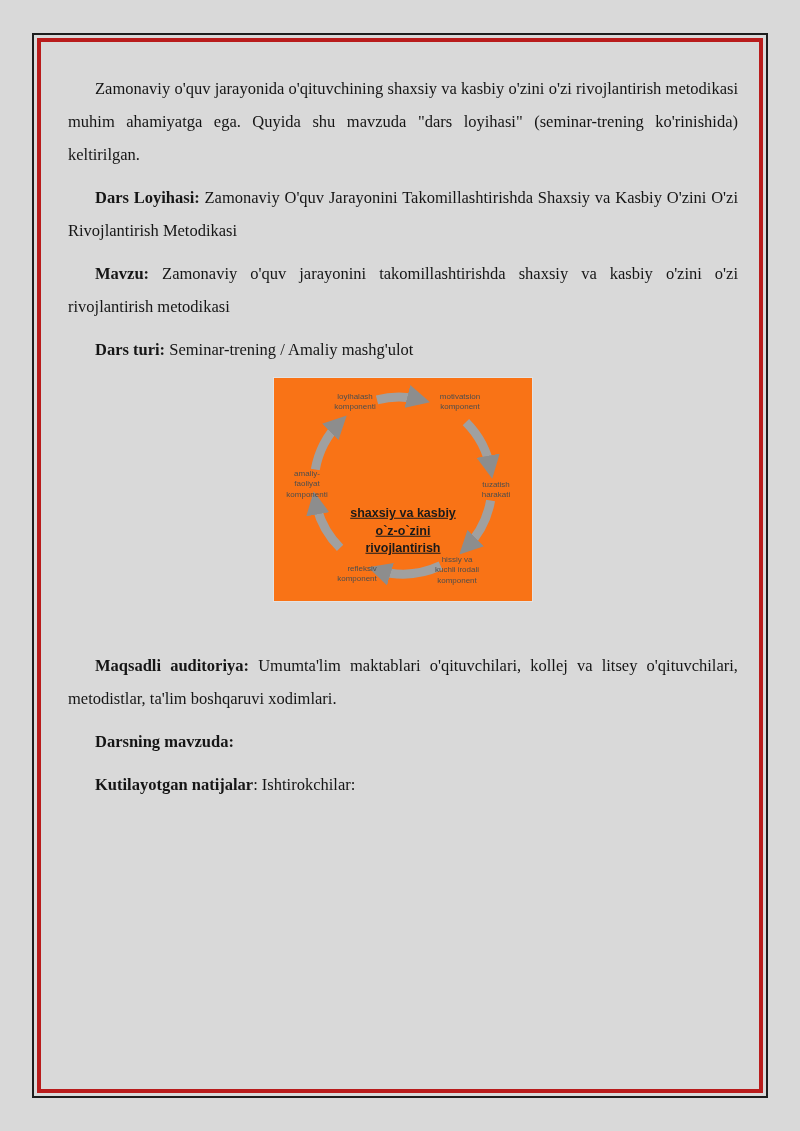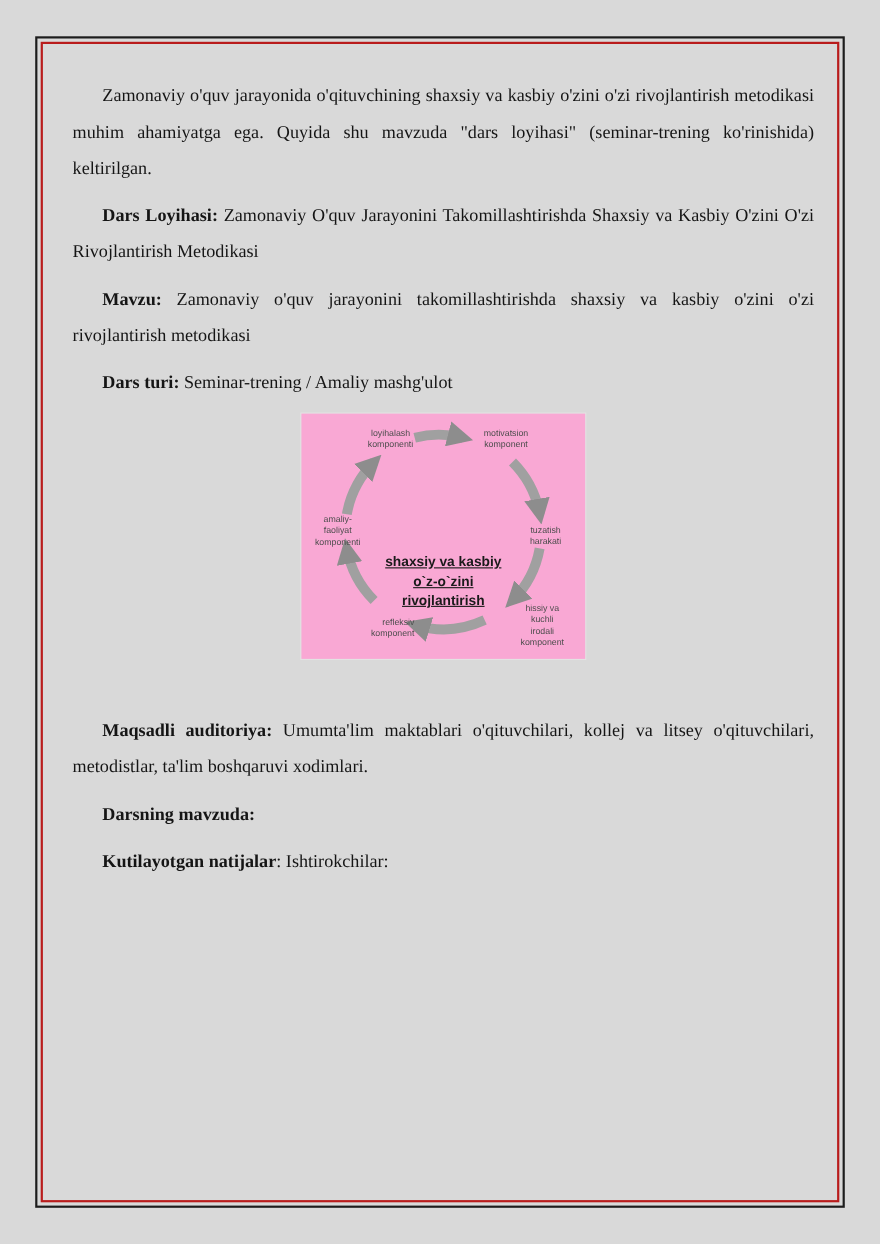--- a/index.html
+++ b/index.html
@@ -21,41 +21,41 @@
     width: 736px;
     height: 1065px;
     box-sizing: border-box;
     border: 2px solid #1d1d1d;
     padding: 3px;
   }
   .frame-inner {
     width: 100%;
     height: 100%;
     box-sizing: border-box;
-    border: 2px solid #b91c1c;
+    border: 4px solid #b91c1c;
     padding: 30px 21px 0 27px;
     overflow: hidden;
   }
   .doc p {
     margin: 0 0 10px 0;
     font-size: 16.5px;
     line-height: 33px;
     text-align: justify;
     text-indent: 27px;
   }
   .doc b { font-weight: 700; }
   .bullet .marker { margin-right: 9px; }
 
   
   .figure {
     width: 258px;
     height: 223px;
     margin: 12px auto 48px auto;
     position: relative;
-    background: #f9a8d4;
+    background: #f97316;
     box-shadow: 0 0 0 1px #e3e3e3;
   }
   .figure svg {
     position: absolute;
     left: 0; top: 0;
   }
   .fig-label {
     position: absolute;
     transform: translate(-50%, -50%);
     font-family: "Liberation Sans", "DejaVu Sans", sans-serif;
@@ -109,21 +109,21 @@
             <path d="M66.1,169.9 A89,89 0 0 1 41.3,122.5" marker-end="url(#ah)"></path>
             <path d="M41.3,91.5 A89,89 0 0 1 66.1,44.1" marker-end="url(#ah)"></path>
           </g>
         </svg>
         <div class="fig-label" style="left:81px; top:24px;">loyihalash
 komponenti</div>
         <div class="fig-label" style="left:186px; top:24px;">motivatsion
 komponent</div>
         <div class="fig-label" style="left:222px; top:112px;">tuzatish
 harakati</div>
-        <div class="fig-label" style="left:183px; top:193px;margin-left:36px;">hissiy va
+        <div class="fig-label" style="left:183px; top:193px;">hissiy va
 kuchli irodali
 komponent</div>
         <div class="fig-label" style="left:83px; top:196px;text-align:right;">refleksiv
 komponent</div>
         <div class="fig-label" style="left:33px; top:107px;">amaliy-
 faoliyat
 komponenti</div>
         <div class="fig-center" style="left:129px; top:109px;">shaxsiy va kasbiy
 o`z-o`zini
 rivojlantirish</div>

